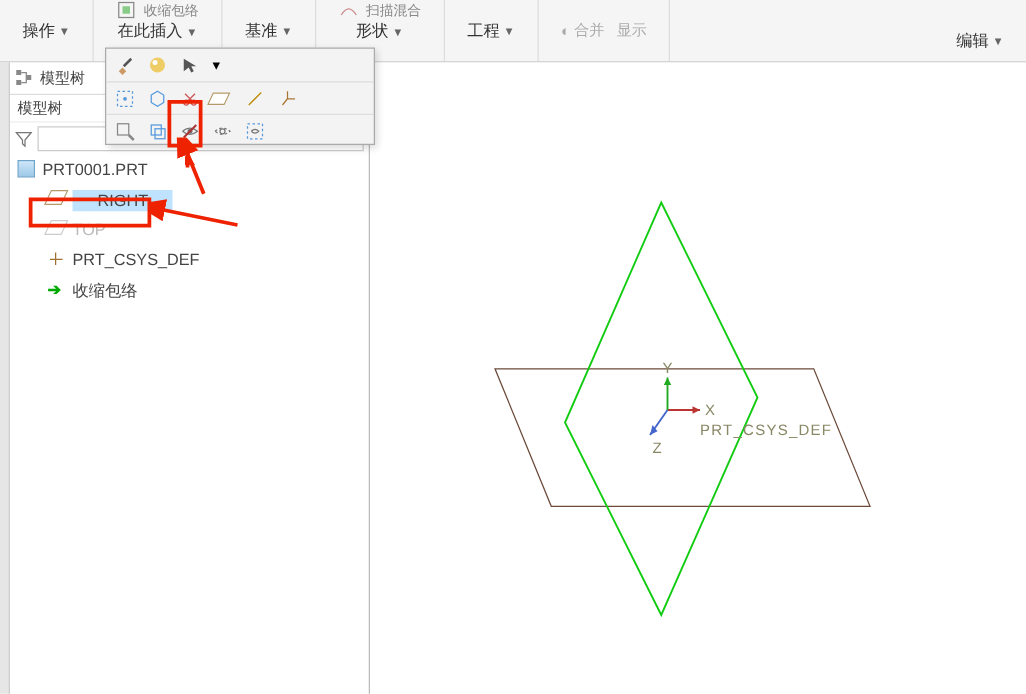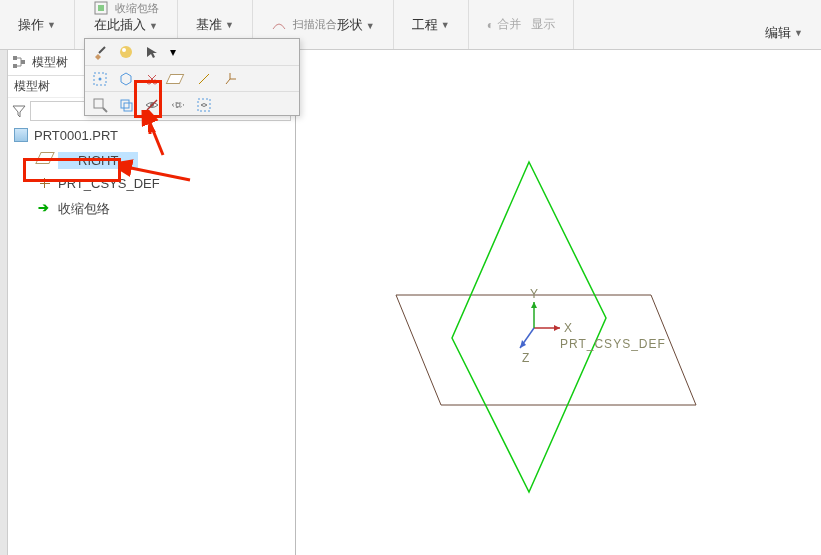--- a/index.html
+++ b/index.html
@@ -60,21 +60,21 @@
           <rect x="5" y="5" width="6" height="6" fill="#8c8"></rect>
         </svg>
       <span style="font-size:11px;color:#888;">收缩包络</span>
     </div>
     <div><span class="label">在此插入</span><span class="dropdown-ar">▼</span></div>
   </div>
   <div class="tool-group">
     <span class="label">基准</span>
       <span class="dropdown-ar">▼</span>
   </div>
-  <div class="tool-group" style="flex-direction:row;">
+  <div class="tool-group" style="flex-direction:column;">
     <div style="display:flex;align-items:center;">
         <svg class="tool-icon" viewBox="0 0 16 16">
           <path d="M2 12 Q8 2 14 12" fill="none" stroke="#c88"></path>
         </svg>
         <span style="font-size:11px;color:#888;">扫描混合</span>
       </div>
     <div><span class="label">形状</span><span class="dropdown-ar">▼</span></div>
   </div>
   <div class="tool-group">
     <span class="label">工程</span>
@@ -113,20 +113,24 @@
     </div>
 
     <div class="tree">
       <div class="tree-item">
         <span class="docicon"></span>
         <span>PRT0001.PRT</span>
       </div>
       <div class="tree-item child">
         <span class="tree-icon plane-icon"></span>
         <span class="sel-item" style="padding:1px 20px;">RIGHT</span>
+      </div>
+      <div class="tree-item child dim-text">
+        <span class="tree-icon plane-icon dim"></span>
+        <span>TOP</span>
       </div>
       <div class="tree-item child">
         <span class="tree-icon csys-ico"></span>
         <span>PRT_CSYS_DEF</span>
       </div>
       <div class="tree-item child">
         <span class="tree-icon arrow-ico">➔</span>
         <span>收缩包络</span>
       </div>
     </div>

